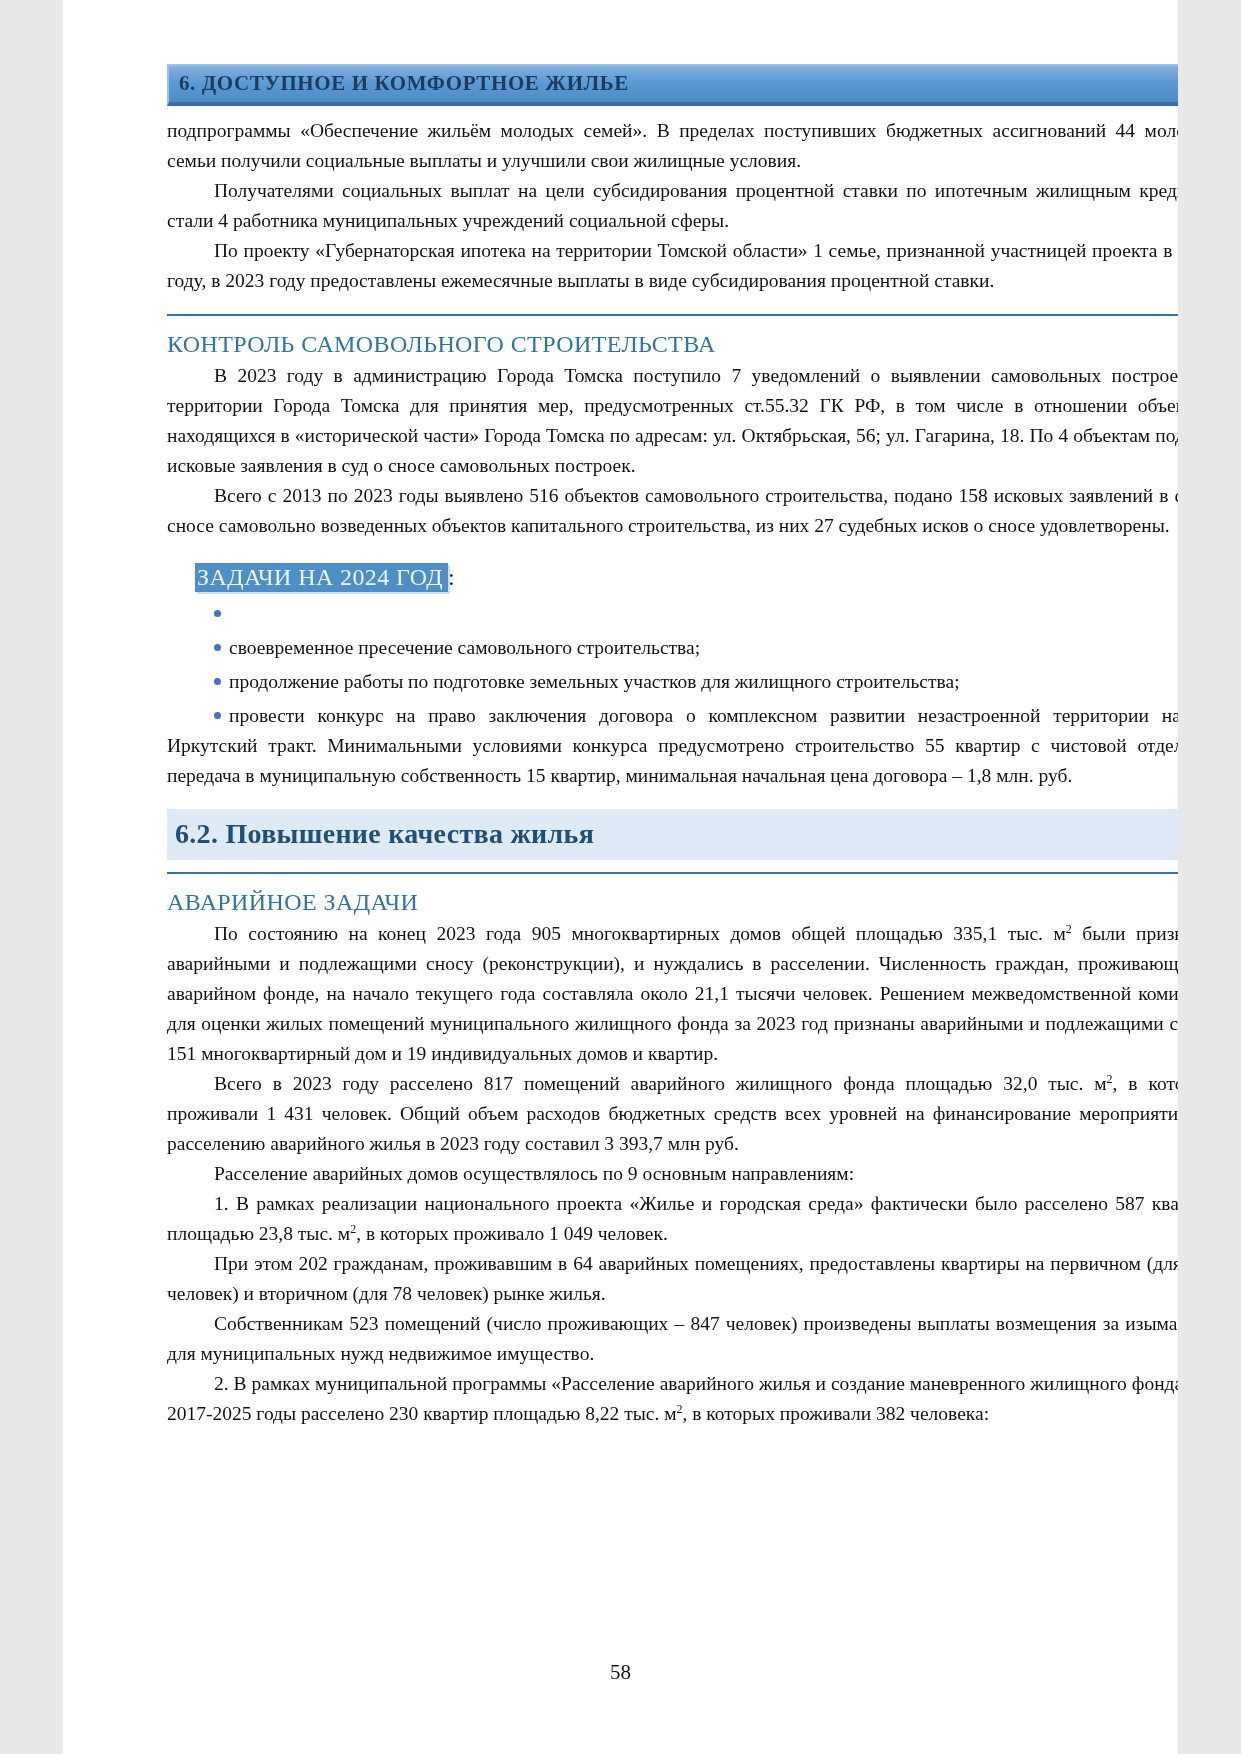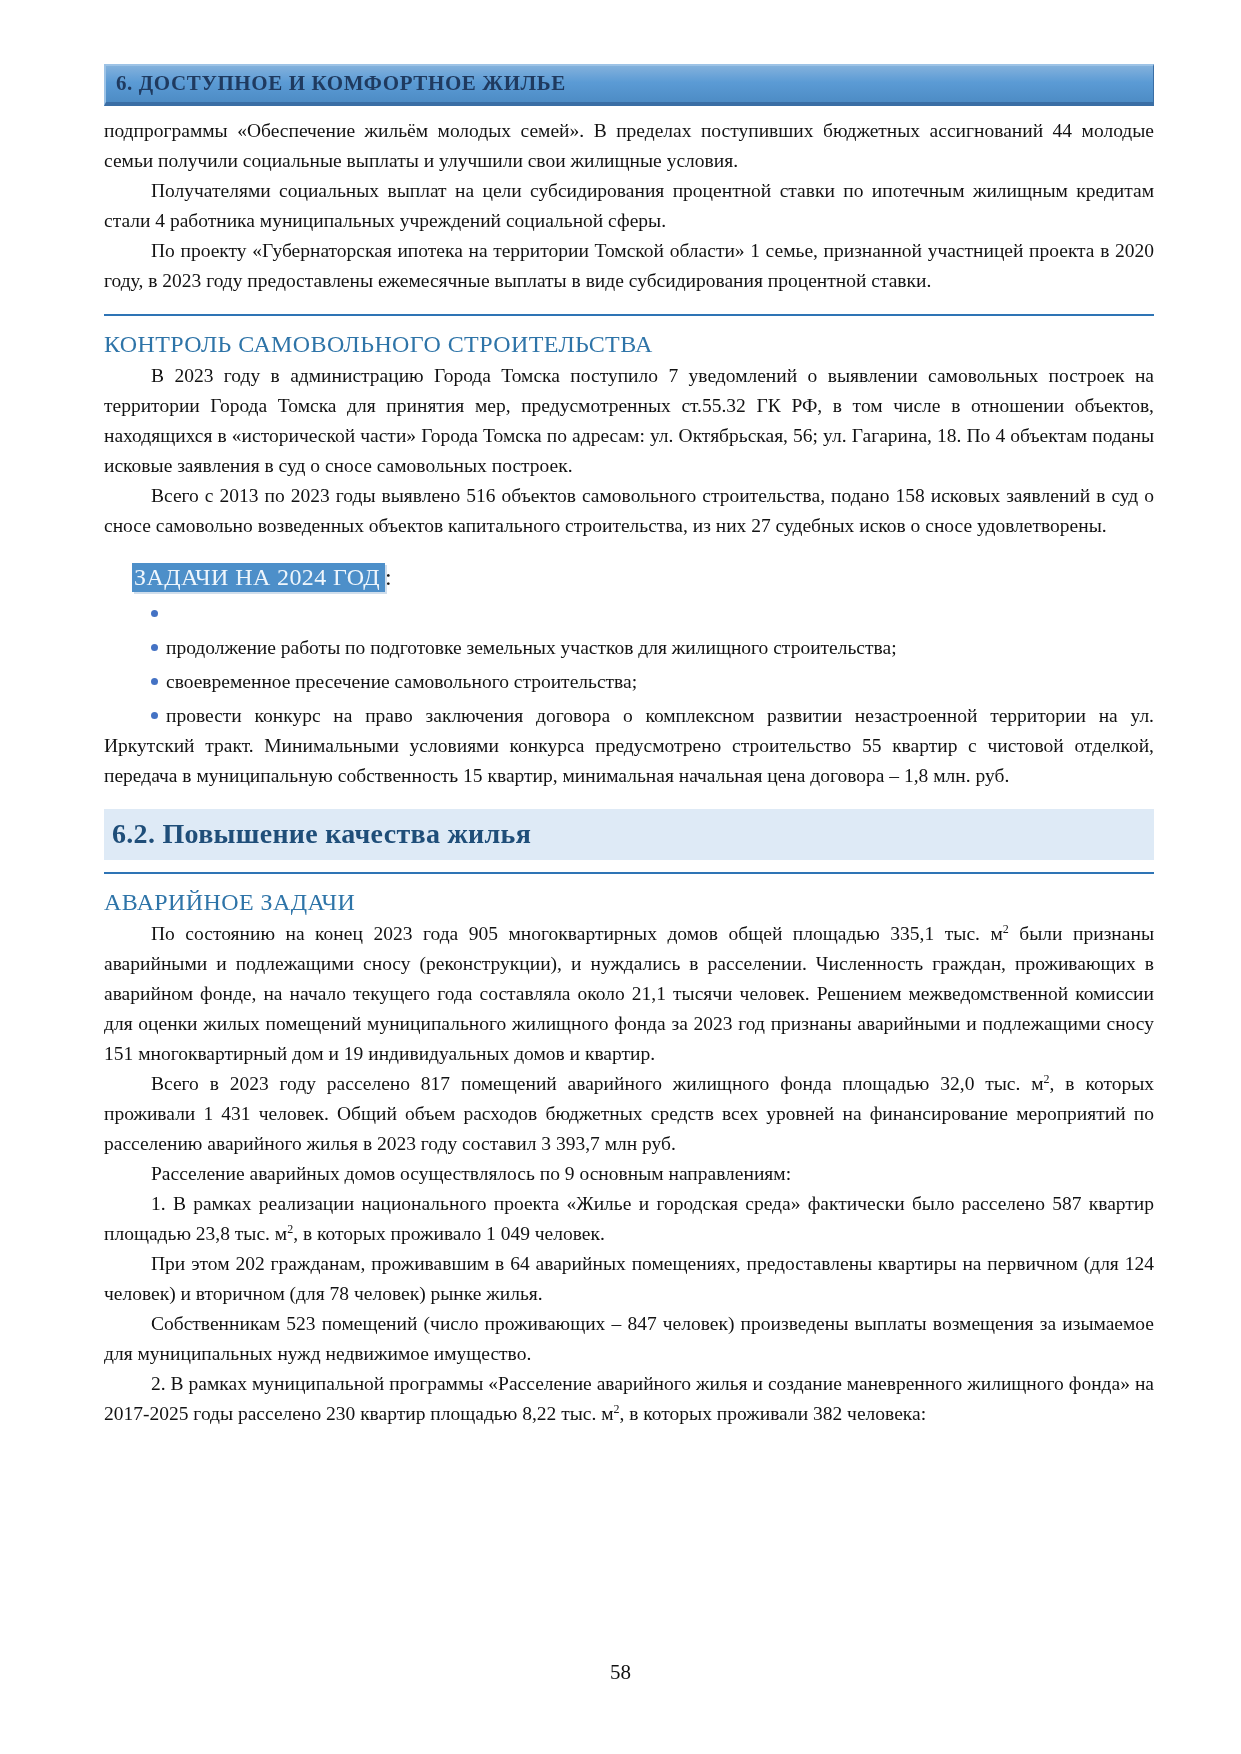--- a/index.html
+++ b/index.html
@@ -1,18 +1,18 @@
 <!DOCTYPE html>
 <html lang="ru"><head>
 <meta charset="utf-8">
 <style>
   html,body { margin:0; padding:0; background:#e8e8e8; }
   .page {
     position:relative;
-    width:1241px; height:1754px;
+    width:1115px; height:1754px;
     margin:0 auto;
     background:#ffffff;
     font-family:"Liberation Serif", serif;
     color:#121212;
     overflow:hidden;
   }
   .content { position:absolute; left:104px; top:0; width:1050px; }
 
   
   .banner {
@@ -102,22 +102,22 @@
     <div>
       <h2 class="rule-heading">КОНТРОЛЬ САМОВОЛЬНОГО СТРОИТЕЛЬСТВА</h2>
       <p class="para">В 2023 году в администрацию Города Томска поступило 7 уведомлений о выявлении самовольных построек на территории Города Томска для принятия мер, предусмотренных ст.55.32 ГК РФ, в том числе в отношении объектов, находящихся в «исторической части» Города Томска по адресам: ул. Октябрьская, 56; ул. Гагарина, 18. По 4 объектам поданы исковые заявления в суд о сносе самовольных построек.</p>
       <p class="para">Всего с 2013 по 2023 годы выявлено 516 объектов самовольного строительства, подано 158 исковых заявлений в суд о сносе самовольно возведенных объектов капитального строительства, из них 27 судебных исков о сносе удовлетворены.</p>
     </div>
 
     <div>
       <p class="tasks-line"><span class="highlight">ЗАДАЧИ НА 2024 ГОД</span><span class="colon">:</span></p>
 
       <p class="para bullet"><span class="dot"></span></p>
+      <p class="para bullet"><span class="dot"></span><span>своевременное пресечение самовольного строительства;</span></p>
       <p class="para bullet"><span class="dot"></span><span>продолжение работы по подготовке земельных участков для жилищного строительства;</span></p>
-      <p class="para bullet"><span class="dot"></span><span>своевременное пресечение самовольного строительства;</span></p>
       <p class="para bullet"><span class="dot"></span><span>провести конкурс на право заключения договора о комплексном развитии незастроенной территории на ул. Иркутский тракт. Минимальными условиями конкурса предусмотрено строительство 55 квартир с чистовой отделкой, передача в муниципальную собственность 15 квартир, минимальная начальная цена договора – 1,8 млн. руб.</span></p>
     </div>
 
     <div class="subbanner">
       <span class="subbanner-text">6.2. Повышение качества жилья</span>
     </div>
 
     <div>
       <h2 class="rule-heading housing-heading">АВАРИЙНОЕ ЗАДАЧИ</h2>
       <p class="para">По состоянию на конец 2023 года 905 многоквартирных домов общей площадью 335,1 тыс. м<sup>2</sup> были признаны аварийными и подлежащими сносу (реконструкции), и нуждались в расселении. Численность граждан, проживающих в аварийном фонде, на начало текущего года составляла около 21,1 тысячи человек. Решением межведомственной комиссии для оценки жилых помещений муниципального жилищного фонда за 2023 год признаны аварийными и подлежащими сносу 151 многоквартирный дом и 19 индивидуальных домов и квартир.</p>

